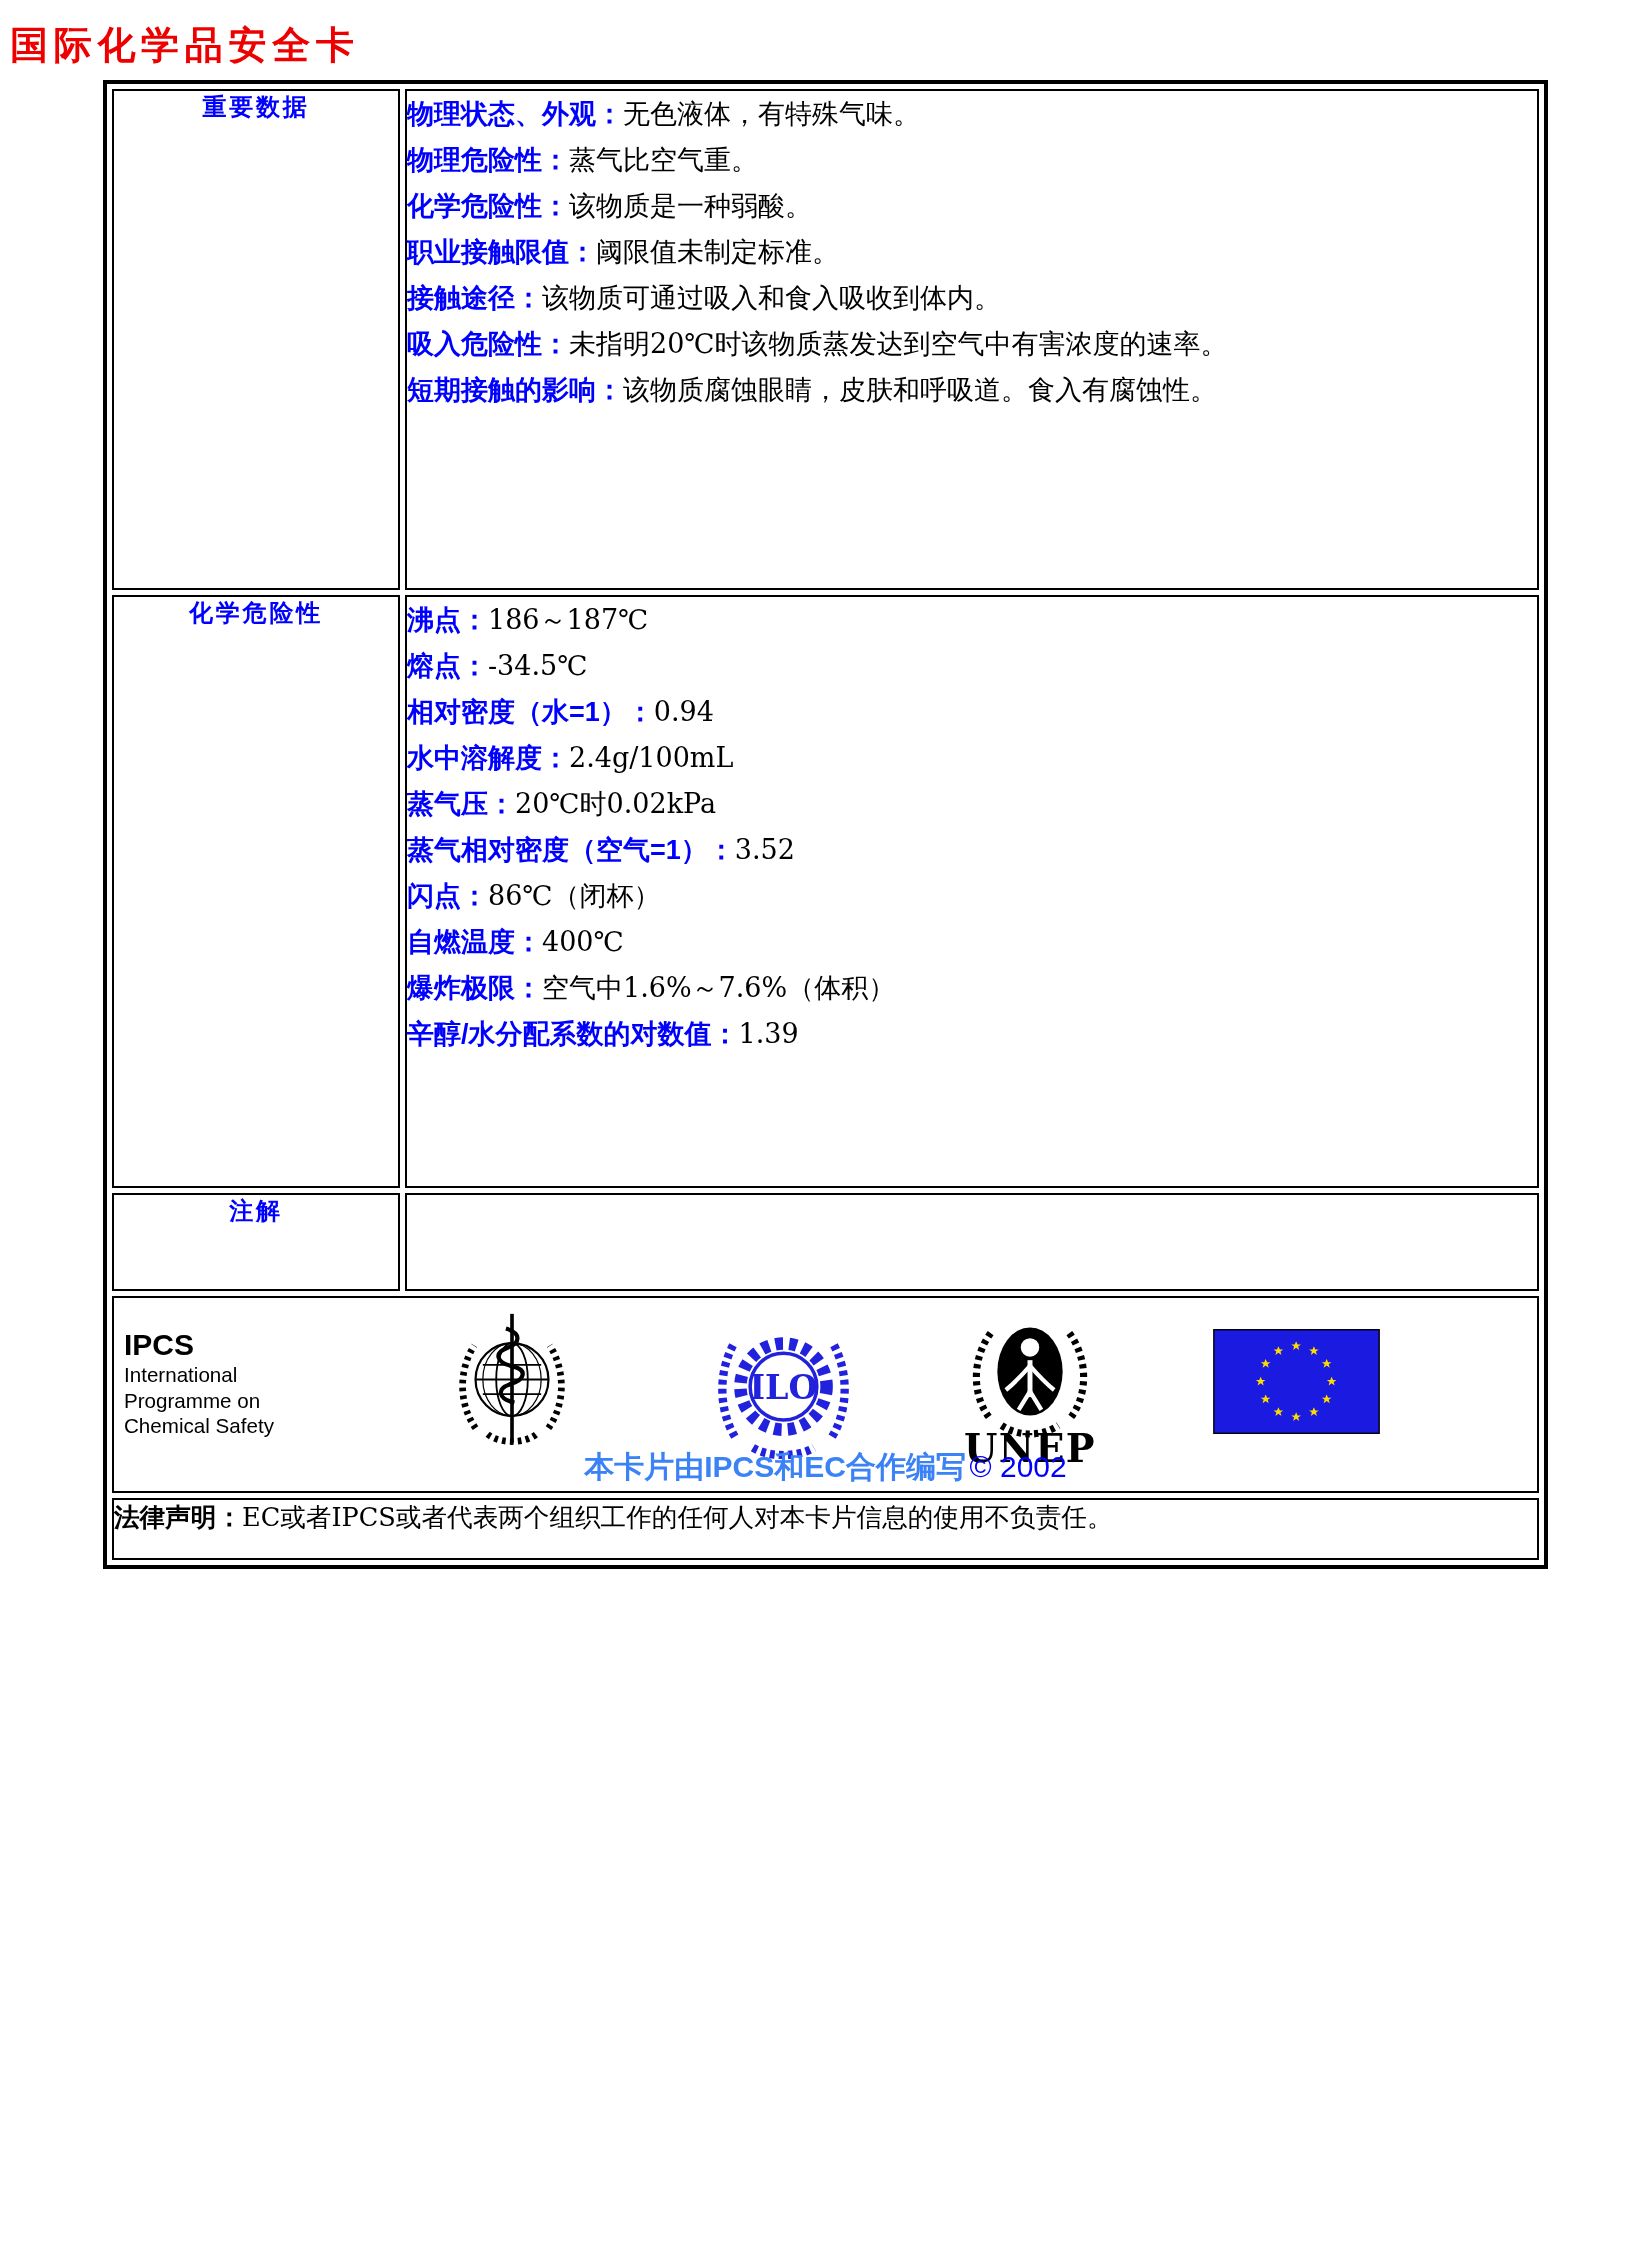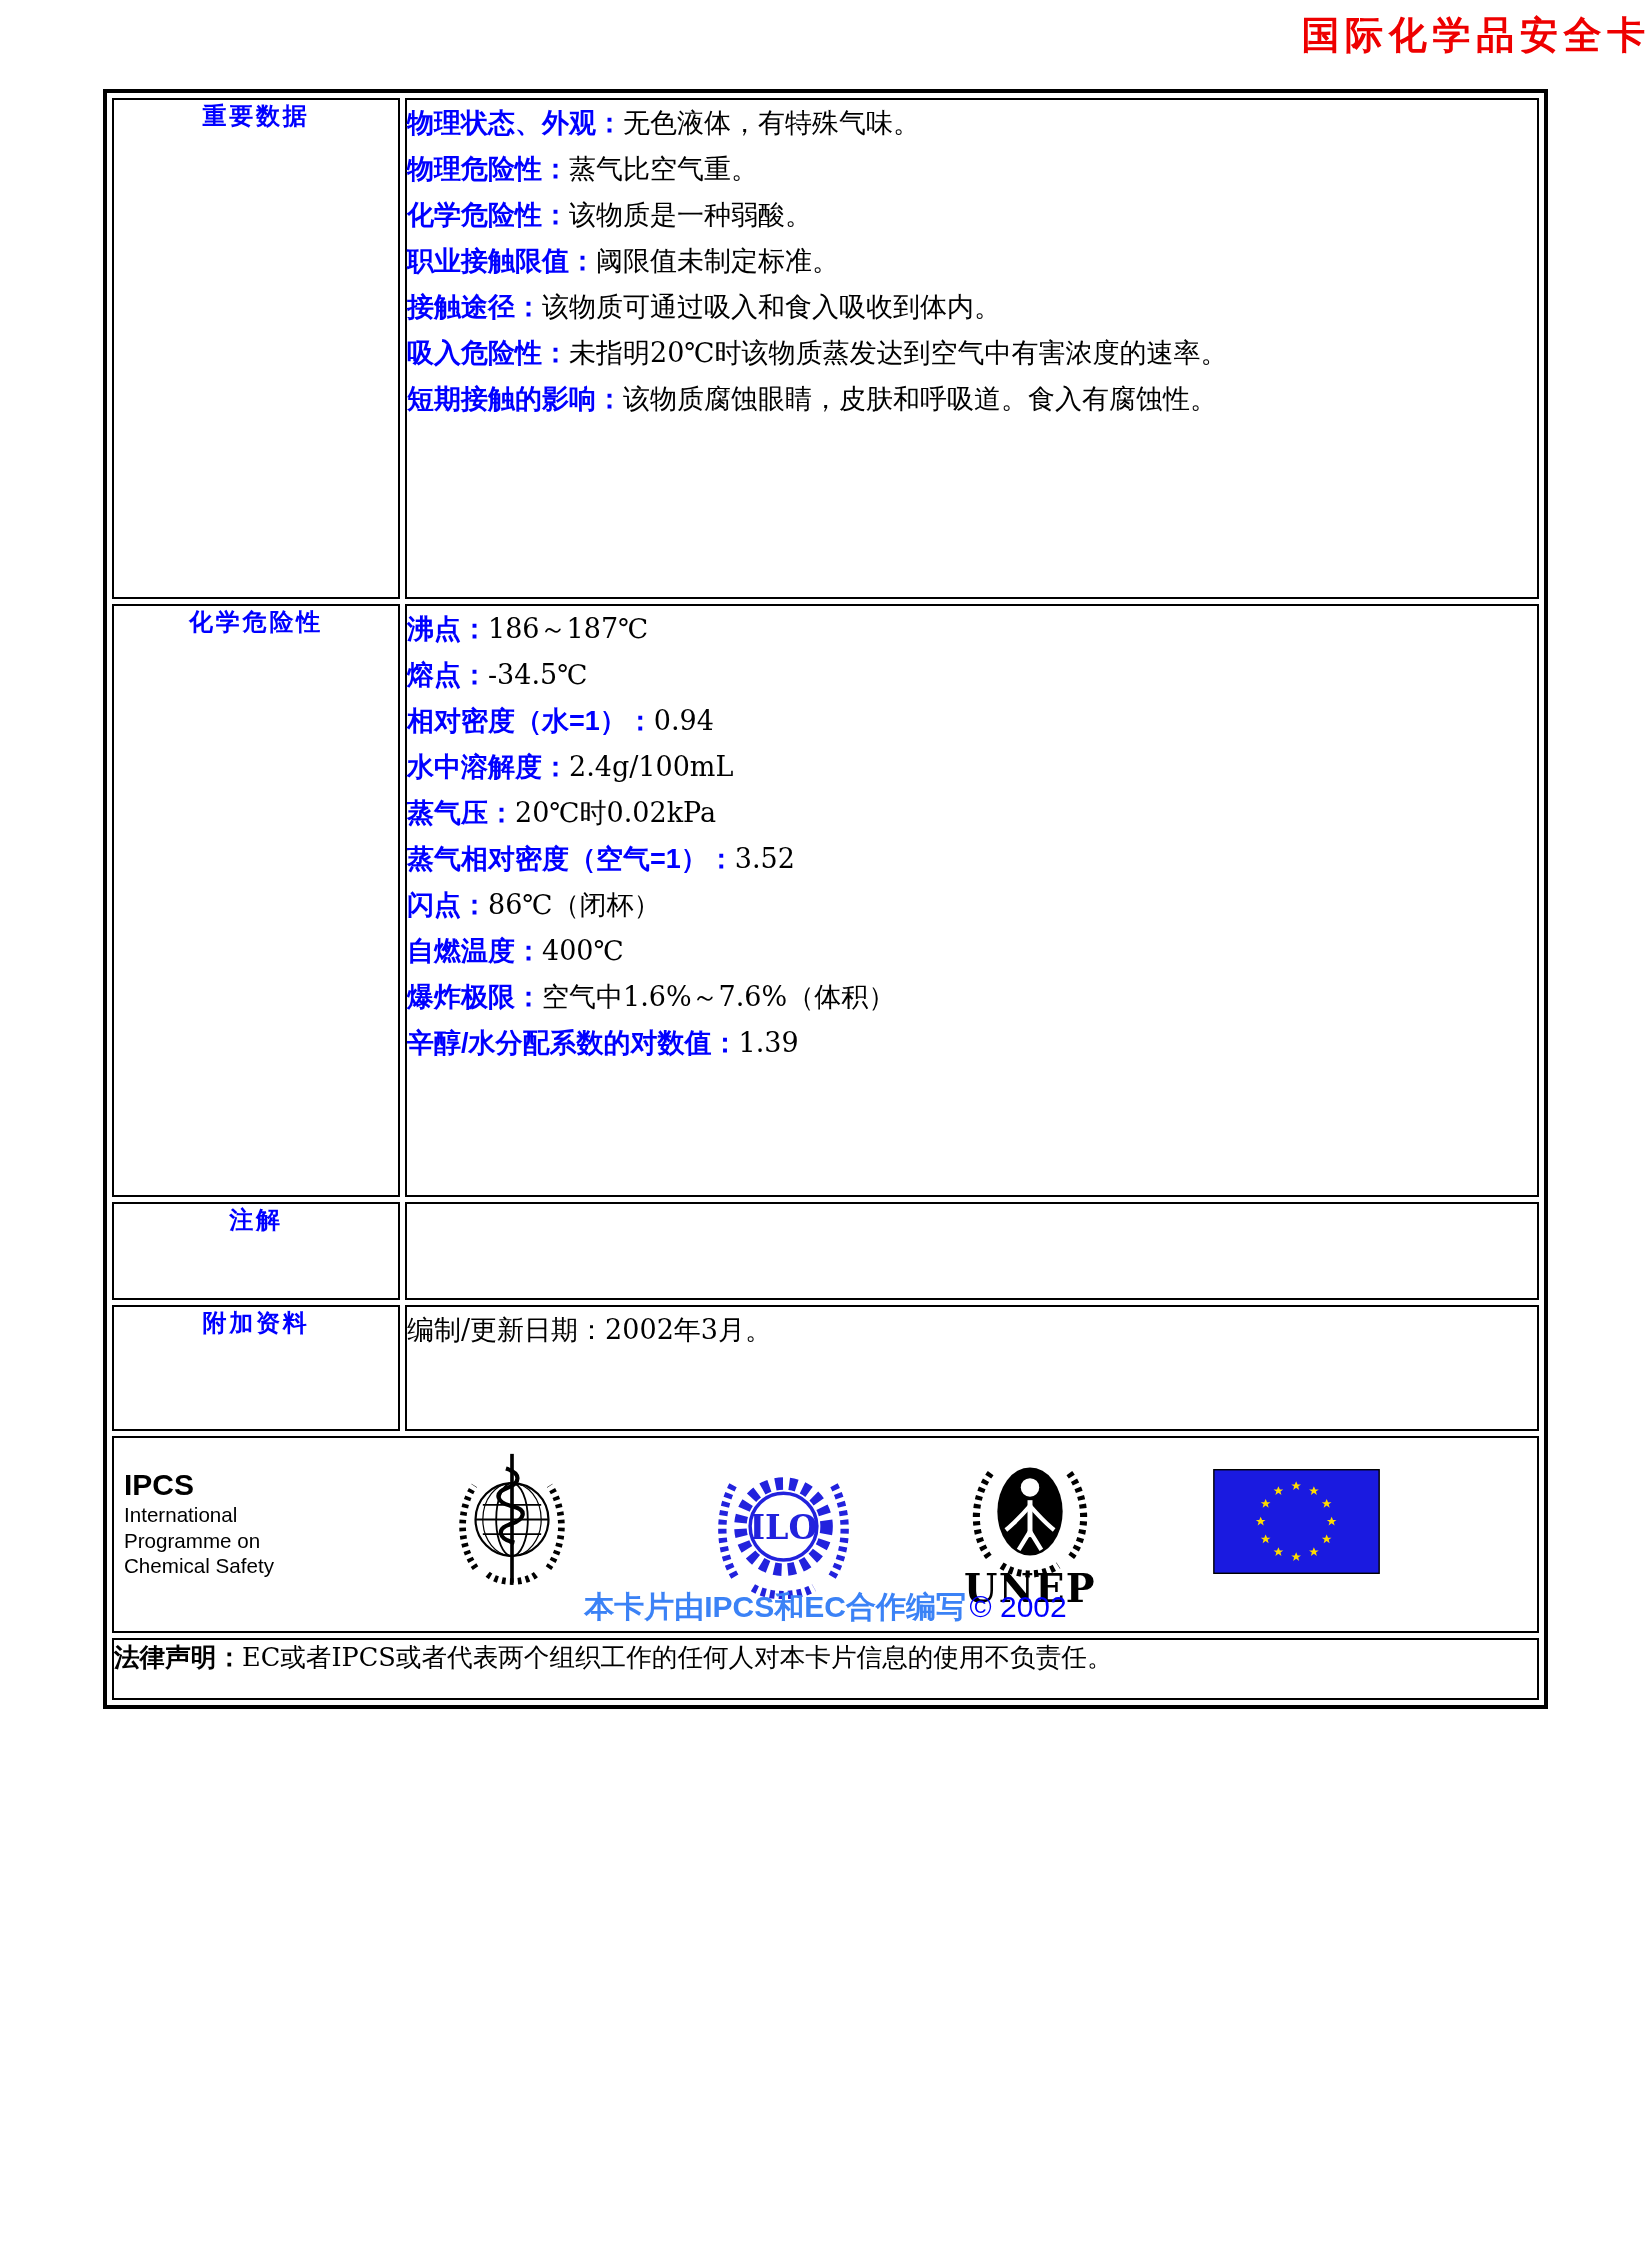--- a/index.html
+++ b/index.html
@@ -1,21 +1,21 @@
 <!DOCTYPE html>
 <html style="font-size:11.4px"><head>
 <meta charset="utf-8">
 <style>
   html,body { margin:0; padding:0; background:#ffffff; }
   body { width:1651px; height:2250px; font-family:"DejaVu Serif", serif; color:#000; }
   .page { position:relative; width:1651px; height:2250px; overflow:hidden; }
 
   .doc-title {
-    margin:0; padding-top:10px; height:89px; box-sizing:border-box;
-    text-align:right; color:#ee0000; font-weight:bold;
+    margin:10px; padding-top:10px; height:60px; box-sizing:border-box;
+    text-align:left; color:#ee0000; font-weight:bold;
     font-size:38px; letter-spacing:5.7px;
     font-family:"DejaVu Serif", serif;
   }
 
   table.card {
     margin:0 auto; width:1445px; table-layout:fixed;
     border:4.3px solid #000; border-collapse:separate; border-spacing:5px;
     background:#fff;
   }
   table.card td { border:2.1px solid #000; background:#fff; vertical-align:top; padding:0; }
@@ -111,26 +111,20 @@
         <div class="line"><span class="k">辛醇/水分配系数的对数值：</span><span class="v">1.39</span></div>
       </td>
     </tr>
 
 
     <tr>
       <td class="lbl-cell h-notes">注解</td>
       <td class="content-cell"></td>
     </tr>
 
-    <tr>
-      <td class="lbl-cell h-add">附加资料</td>
-      <td class="content-cell">
-        <div class="line"><span class="v">编制/更新日期：2002年3月。</span></div>
-      </td>
-    </tr>
 
     <tr>
       <td colspan="2" class="logos-cell h-logos">
 
         <div class="ipcs-block">
           <div class="ipcs-title">IPCS</div>
           <div class="ipcs-sub">International</div>
           <div class="ipcs-sub">Programme on</div>
           <div class="ipcs-sub">Chemical Safety</div>
         </div>

